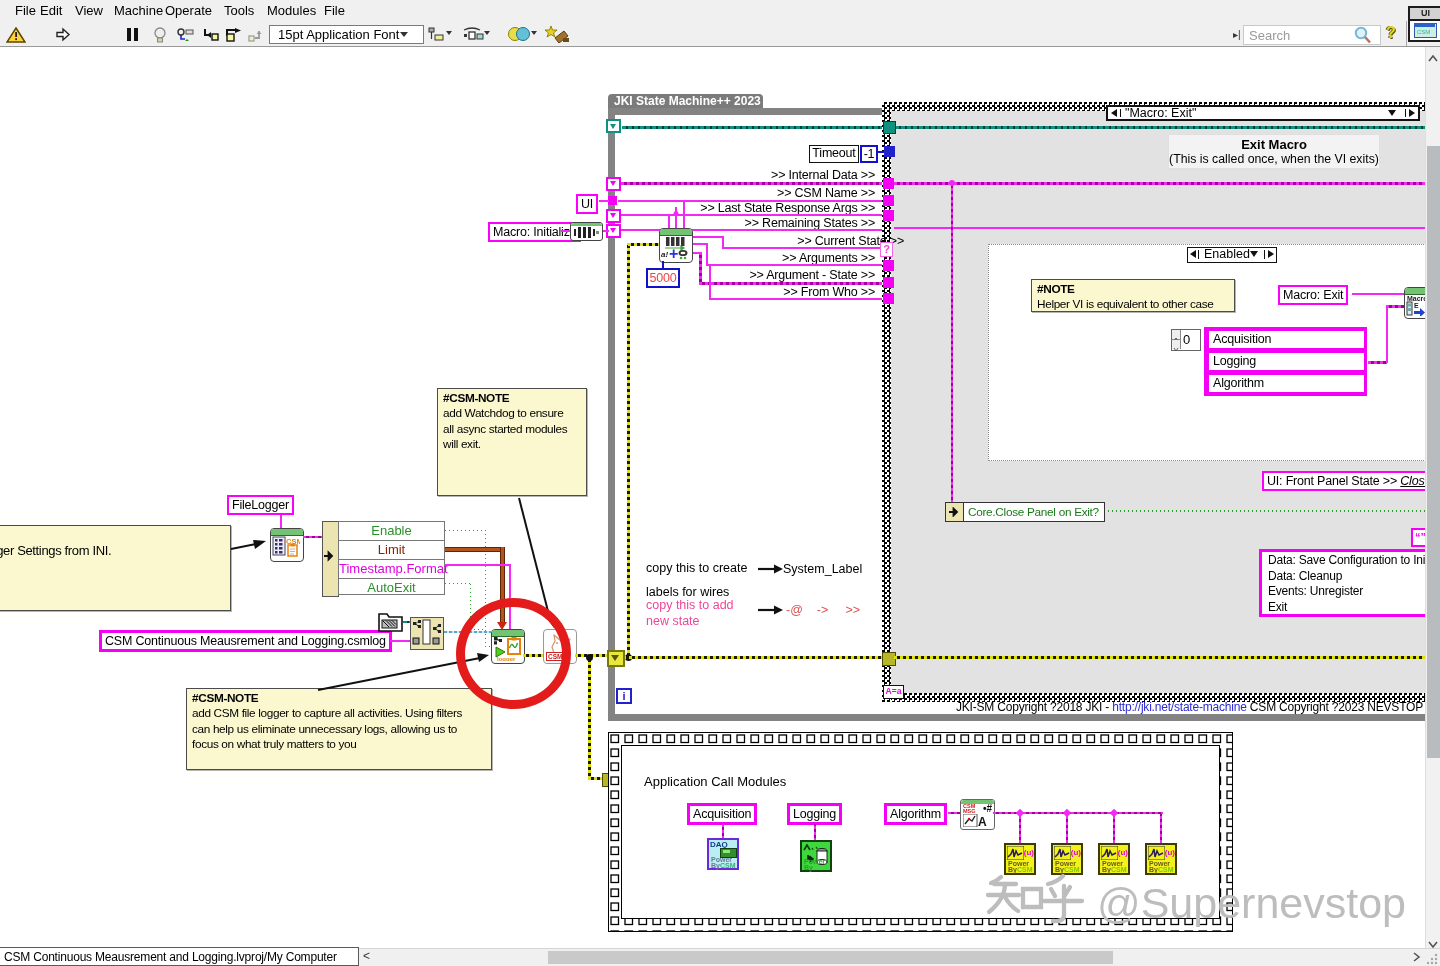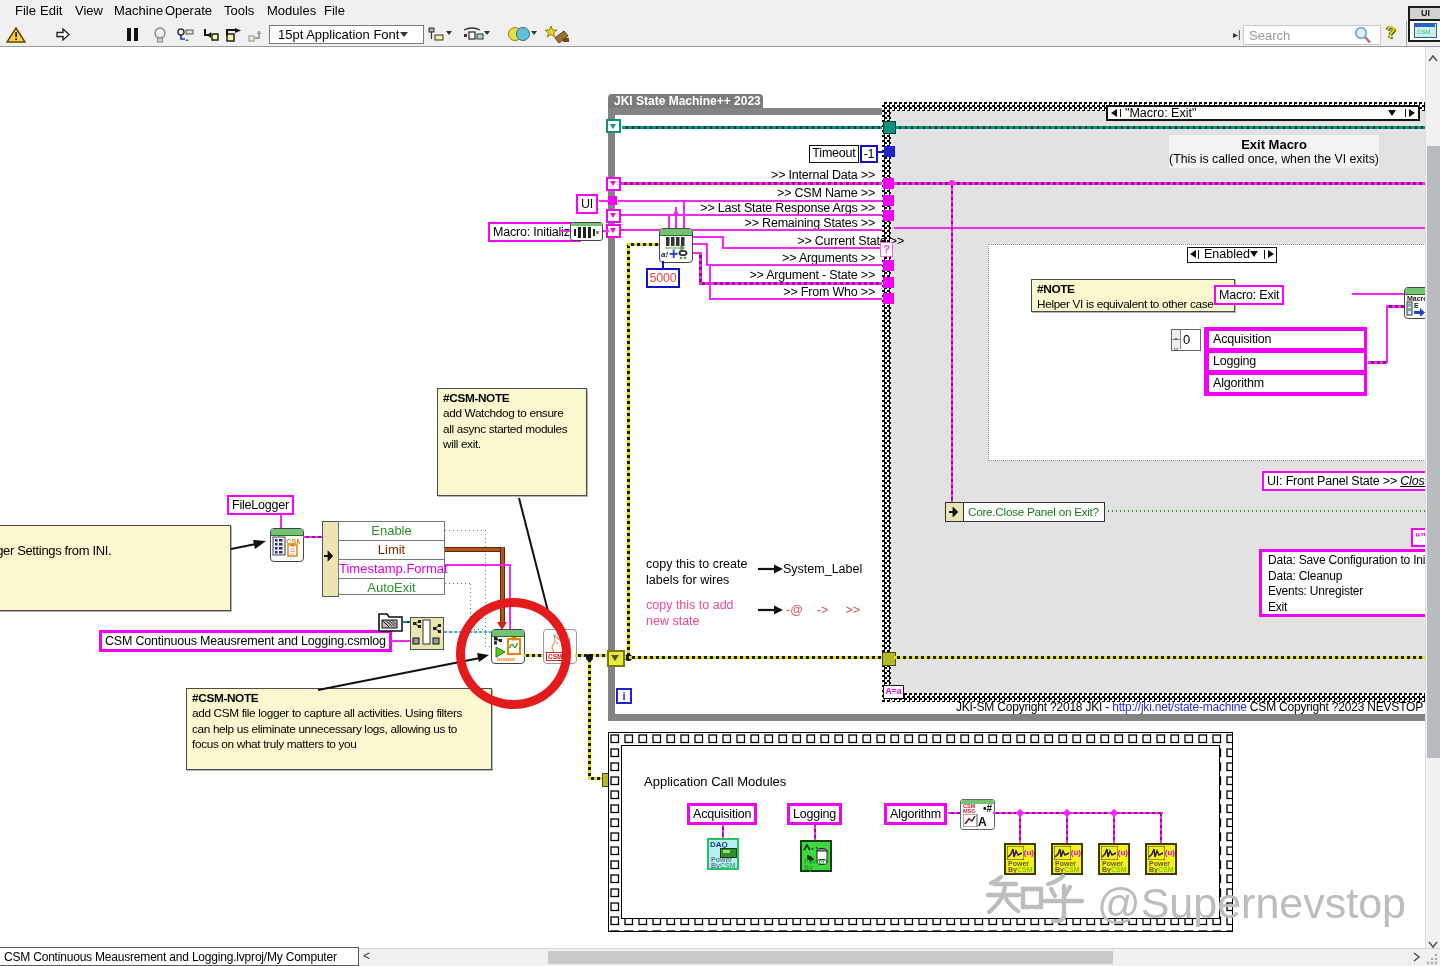--- a/index.html
+++ b/index.html
@@ -168,21 +168,21 @@
  <div style="position:absolute;left:2px;top:2px;width:0;height:0;border-top:4px solid transparent;border-bottom:4px solid transparent;border-right:6px solid #111"></div>
  <div style="position:absolute;left:10px;top:2px;width:1px;height:9px;background:#111"></div>
  <div style="position:absolute;left:16px;top:-1px;font-size:12.5px;color:#000">Enabled</div>
  <div style="position:absolute;right:18px;top:3px;width:0;height:0;border-left:4px solid transparent;border-right:4px solid transparent;border-top:6px solid #111"></div>
  <div style="position:absolute;right:11px;top:2px;width:1px;height:9px;background:#111"></div>
  <div style="position:absolute;right:2px;top:2px;width:0;height:0;border-top:4px solid transparent;border-bottom:4px solid transparent;border-left:6px solid #111"></div>
 </div>
 <div class="note" style="left:1031px;top:279px;width:192px;height:27px">
  <b>#NOTE</b><br><span style="white-space:nowrap">Helper VI is equivalent to other case</span>
 </div>
-<div class="lblM" style="left:1214px;top:285px">Macro: Exit</div>
+<div class="lblM" style="left:1278px;top:285px">Macro: Exit</div>
 <div class="a wm" style="left:1352px;top:293px;width:52px;height:2px"></div>
 <div class="a wmd" style="left:1386px;top:305px;width:19px;height:3px"></div>
 <div class="a wm" style="left:1386px;top:305px;width:2px;height:58px"></div>
 <div class="a wmd" style="left:1368px;top:361px;width:19px;height:3px"></div>
 <div class="icon" style="left:1404px;top:287px;width:28px;height:30px">
  <div class="gtop"></div>
  <svg style="position:absolute;left:1px;top:6px" width="24" height="22" viewBox="0 0 24 22">
       <text x="1" y="7" font-size="7" font-weight="bold" fill="#222">Macro</text>
       <text x="8" y="14" font-size="7" font-weight="bold" fill="#222">E</text>
       <rect x="1" y="8" width="5" height="13" fill="#dfe8f5" stroke="#333"></rect>
@@ -357,21 +357,21 @@
 
 <svg class="a" style="left:0;top:0;z-index:5" width="700" height="720" viewBox="0 0 700 720">
  <line x1="231" y1="549" x2="256" y2="544" stroke="#111" stroke-width="2"></line>
  <polygon points="266,541 253,540 255,549" fill="#111"></polygon>
  <line x1="519" y1="498" x2="550" y2="619" stroke="#111" stroke-width="2"></line>
  <polygon points="554,628 546,617 555,615" fill="#111"></polygon>
  <line x1="318" y1="690" x2="480" y2="658" stroke="#111" stroke-width="2"></line>
  <polygon points="489,655 477,653 479,662" fill="#111"></polygon>
 </svg>
 
-<div class="a" style="left:646px;top:556px;font-size:12.5px;line-height:16px;color:#000">copy this to create<br>labels for wires</div>
+<div class="a" style="left:646px;top:556px;font-size:12.5px;line-height:24px;color:#000">copy this to create<br>labels for wires</div>
 <svg class="a" style="left:758px;top:563px" width="26" height="12" viewBox="0 0 26 12">
     <line x1="0" y1="6" x2="18" y2="6" stroke="#111" stroke-width="2.2"></line>
     <path d="M16 1.5 L25 6 L16 10.5 z" fill="#111"></path>
   </svg>
 <div class="a" style="left:783px;top:562px;font-size:12.5px;color:#000">System_Label</div>
 <div class="a" style="left:646px;top:597px;font-size:12.5px;line-height:16px;color:#ec4899">copy this to add<br>new state</div>
 <svg class="a" style="left:758px;top:604px" width="26" height="12" viewBox="0 0 26 12">
     <line x1="0" y1="6" x2="18" y2="6" stroke="#111" stroke-width="2.2"></line>
     <path d="M16 1.5 L25 6 L16 10.5 z" fill="#111"></path>
   </svg>
@@ -389,21 +389,21 @@
  <rect x="13.5" y="13.5" width="598" height="173" fill="none" stroke="#000"></rect>
 </svg>
 <div class="a" style="left:644px;top:774px;font-size:13px;color:#000">Application Call Modules</div>
 <div class="lblM3" style="left:687px;top:803px">Acquisition</div>
 <div class="lblM3" style="left:787px;top:803px">Logging</div>
 <div class="lblM3" style="left:884px;top:803px">Algorithm</div>
 <div class="a wmdv" style="left:722px;top:824px;width:2px;height:15px"></div>
 <div class="a wmdv" style="left:814px;top:824px;width:2px;height:17px"></div>
 <div class="a wmd" style="left:948px;top:812px;width:12px;height:2px"></div>
 
-<div class="a" style="left:707px;top:838px;width:32px;height:32px;background:#b9eef5;border:2px solid #22c55e;box-sizing:border-box">
+<div class="a" style="left:707px;top:838px;width:32px;height:32px;background:#b9eef5;border:2px solid #6d28d9;box-sizing:border-box">
  <div style="position:absolute;left:1px;top:0px;font-size:8px;font-weight:bold;color:#123a8a">DAQ</div>
  <div style="position:absolute;left:11px;top:8px;width:15px;height:8px;background:#2f8f2f;border:1px solid #11400f"></div>
  <div style="position:absolute;left:14px;top:10px;width:7px;height:3px;background:#8fe86f"></div>
  <div style="position:absolute;left:2px;top:17px;font-size:7px;font-weight:bold;color:#6a7a92;line-height:6px">Power<br>By<span style="color:#35b075">CSM</span></div>
 </div>
 
 <div class="a" style="left:800px;top:840px;width:32px;height:32px;background:#3ed83e;border:2px solid #114011;box-sizing:border-box">
  <svg width="28" height="28" viewBox="0 0 28 28">
       <path d="M2 8 L5 3 L8 8" fill="none" stroke="#0a380a" stroke-width="1.6"></path>
       <path d="M10 6 l2 3 m2 -4 l1.5 2" stroke="#0a380a" stroke-width="1.2" stroke-dasharray="2 2"></path>

